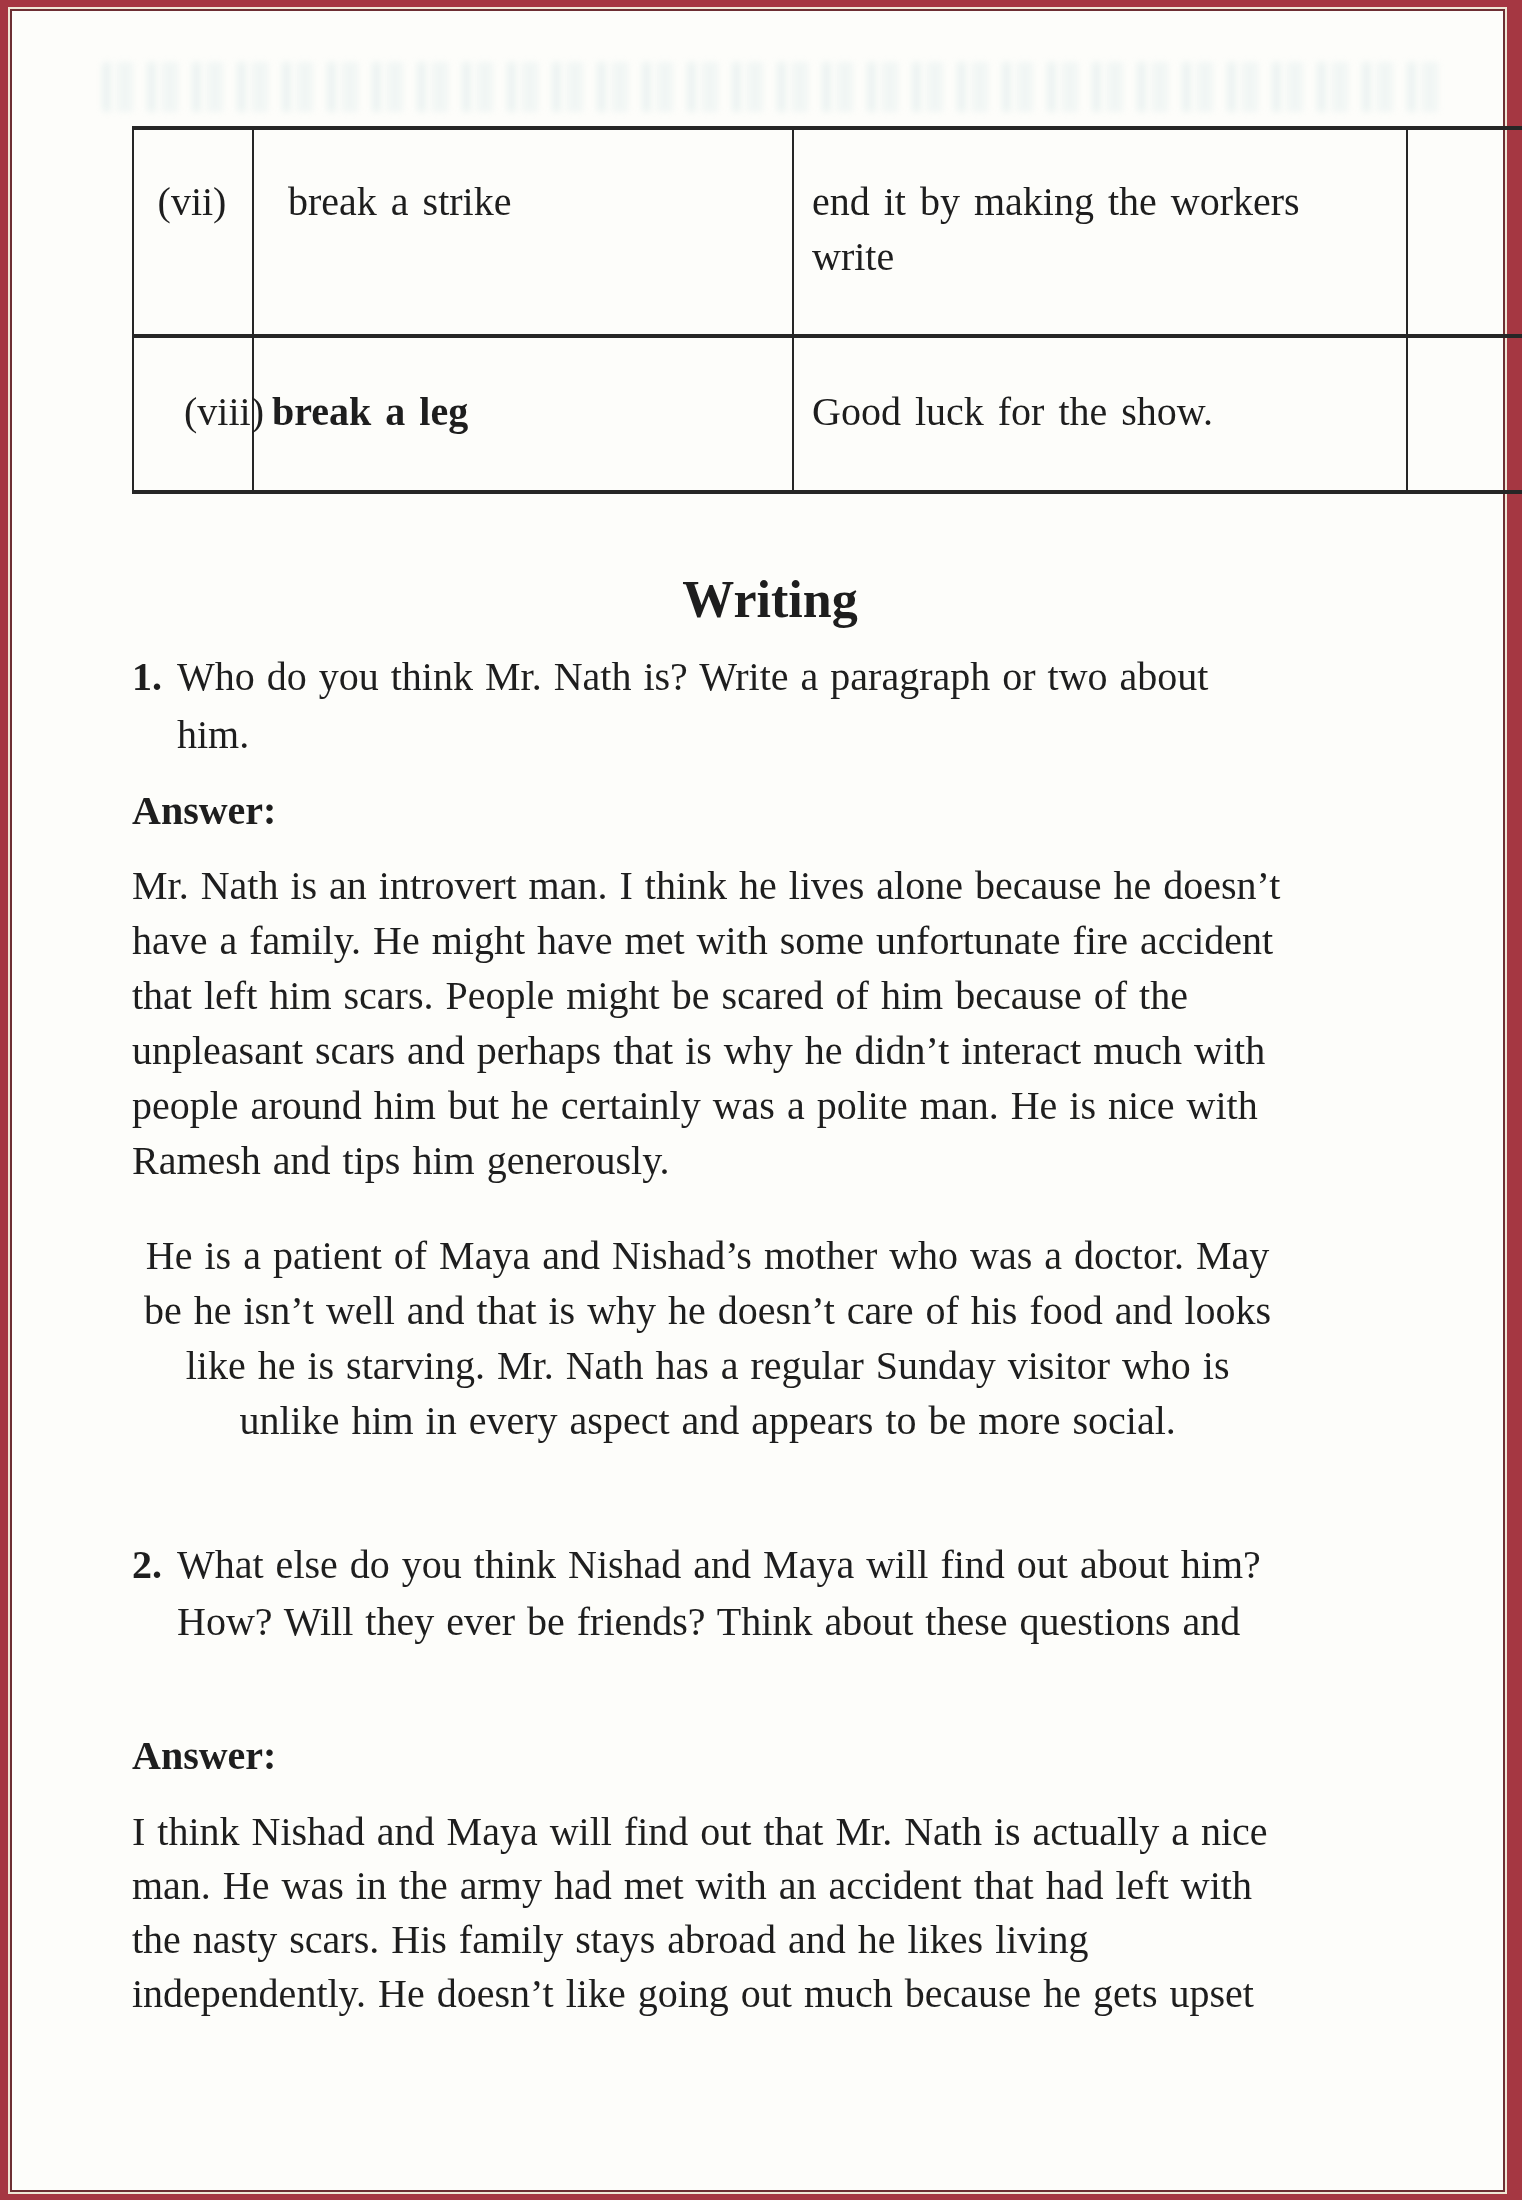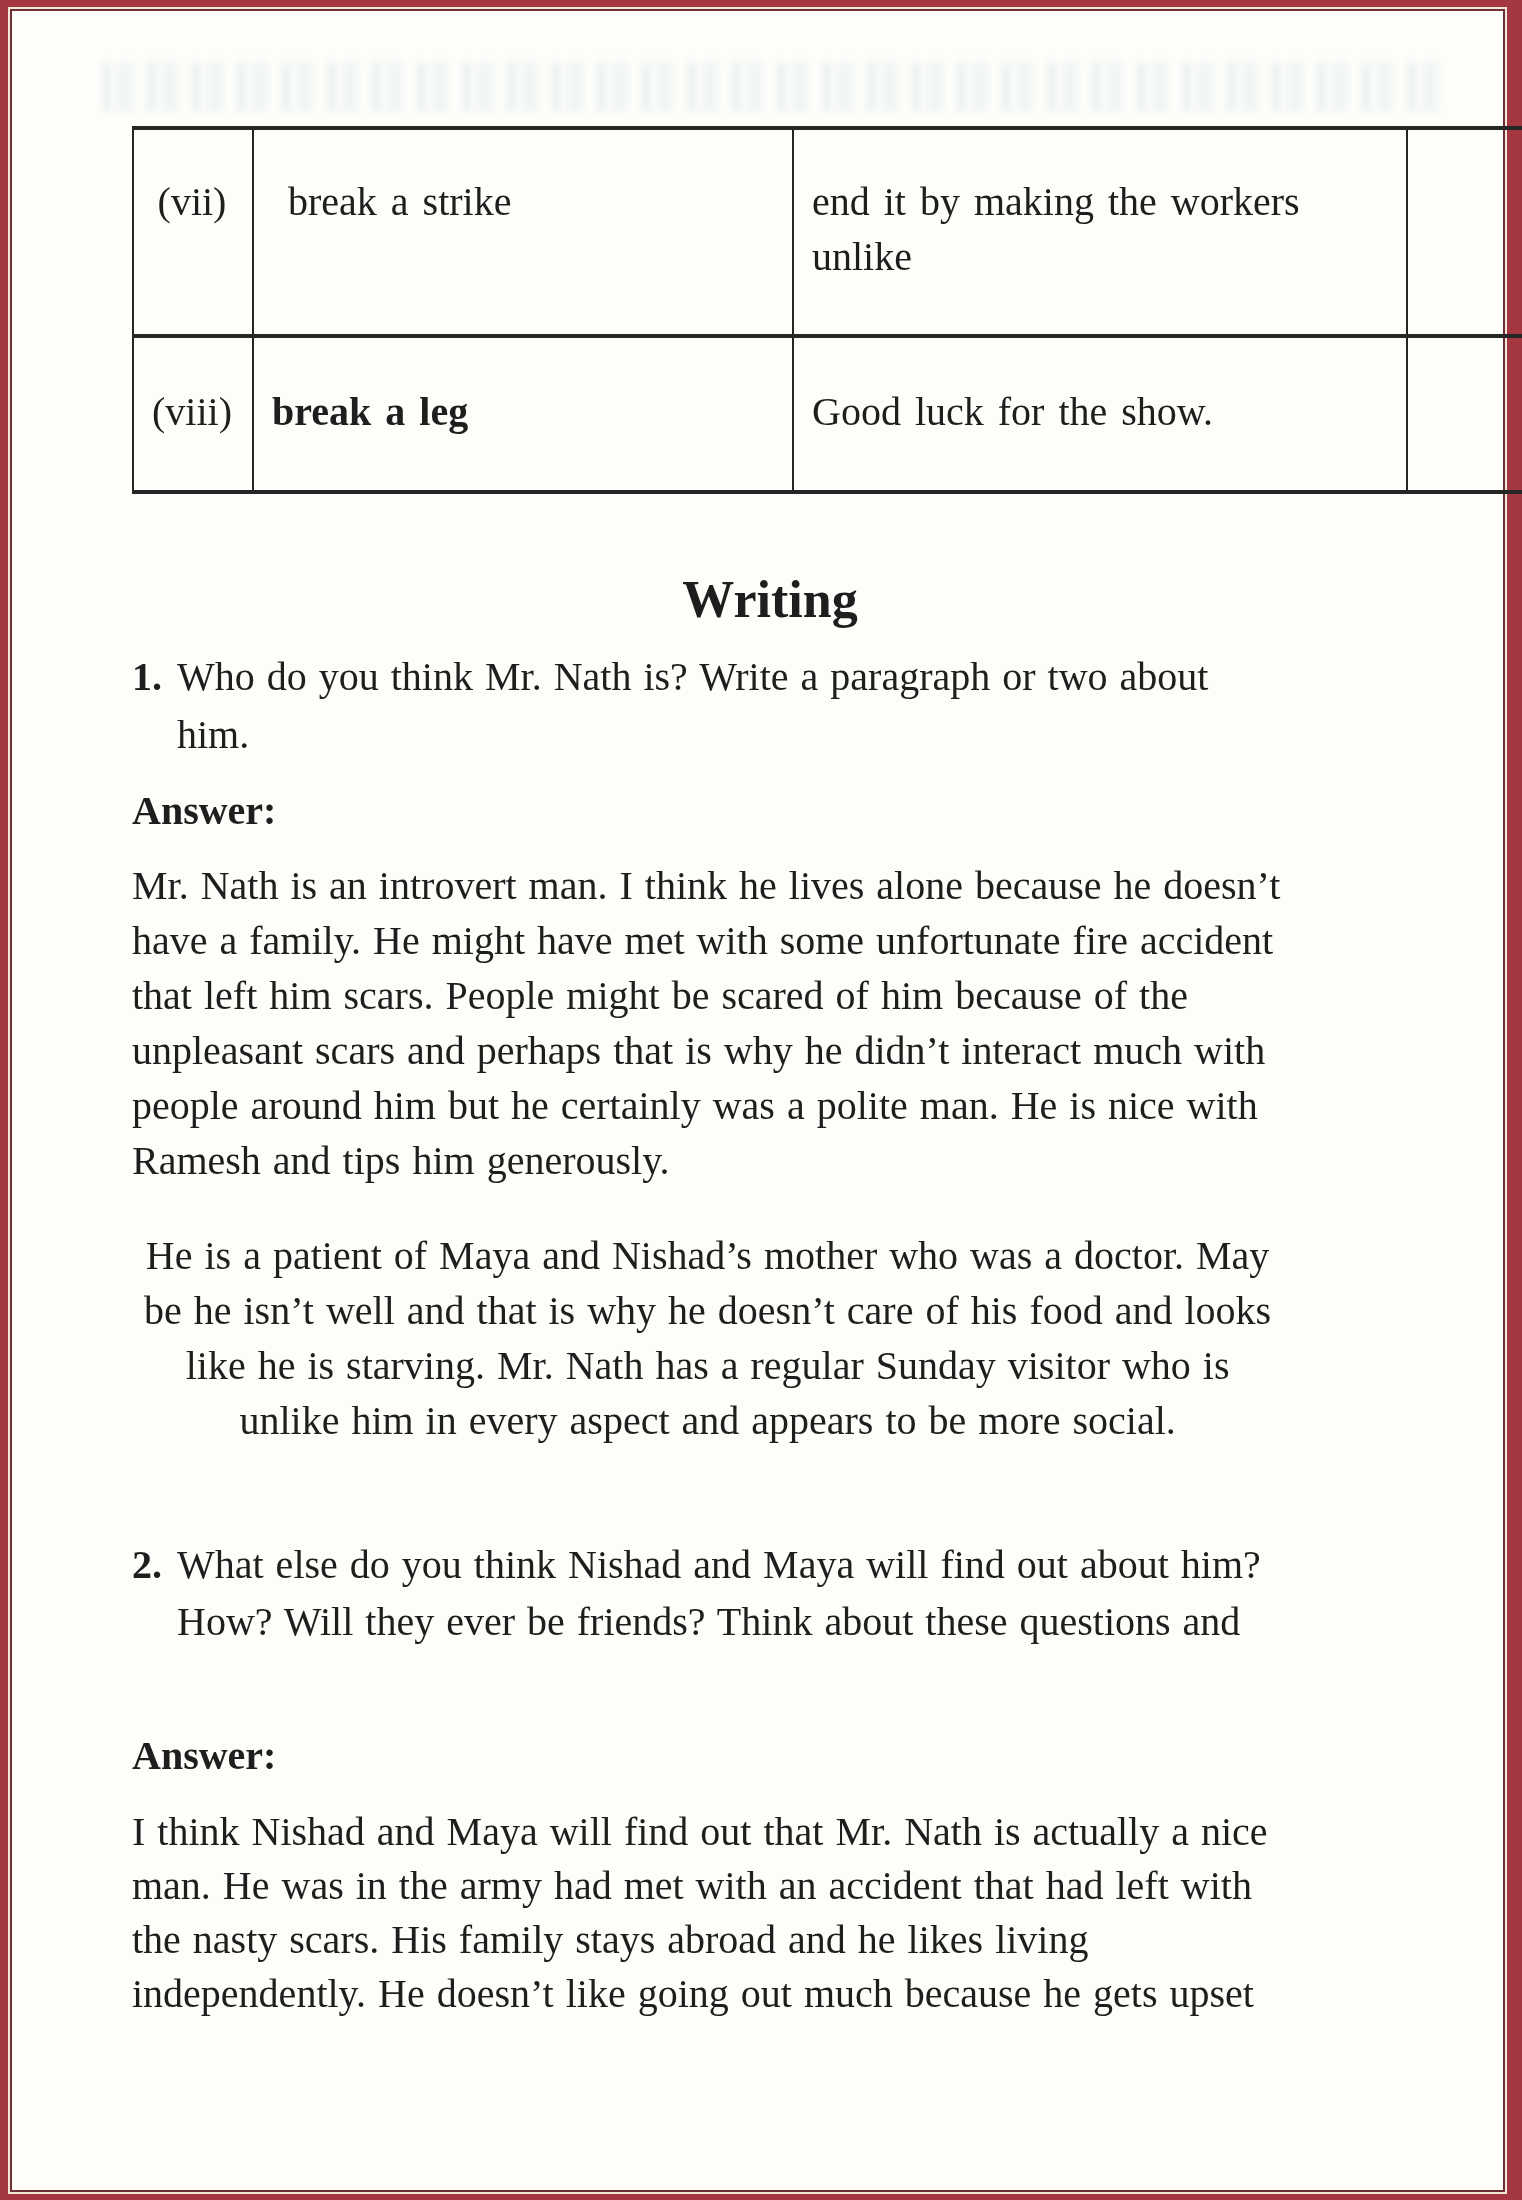--- a/index.html
+++ b/index.html
@@ -47,24 +47,24 @@
       <div class="hline" style="top:364px;"></div>
       <div class="vline" style="left:0;"></div>
       <div class="vline" style="left:120px;"></div>
       <div class="vline" style="left:660px;"></div>
       <div class="vline" style="left:1274px;"></div>
 
       <div class="txt cell idx" style="top:48px;">(vii)</div>
       <div class="txt cell" style="left:140px;top:48px;margin-left:16px;">break a strike</div>
       <div class="txt cell" style="left:680px;top:48px;">
         <span class="ln">end it by making the workers</span>
-        <span class="ln">unlike</span>
+        <span class="ln">write</span>
       </div>
 
-      <div class="txt cell idx" style="top:258px;">(viii)</div>
+      <div class="txt cell idx" style="top:258px;padding-left:32px;">(viii)</div>
       <div class="txt cell" style="left:140px;top:258px;font-weight:bold;">break a leg</div>
       <div class="txt cell" style="left:680px;top:258px;">
         <span class="ln">Good luck for the show.</span>
       </div>
     </div>
 
     <div class="txt heading">Writing</div>
 
     <div class="txt question" style="top:648px;left:132px;">
       <span class="qnum">1.</span>

